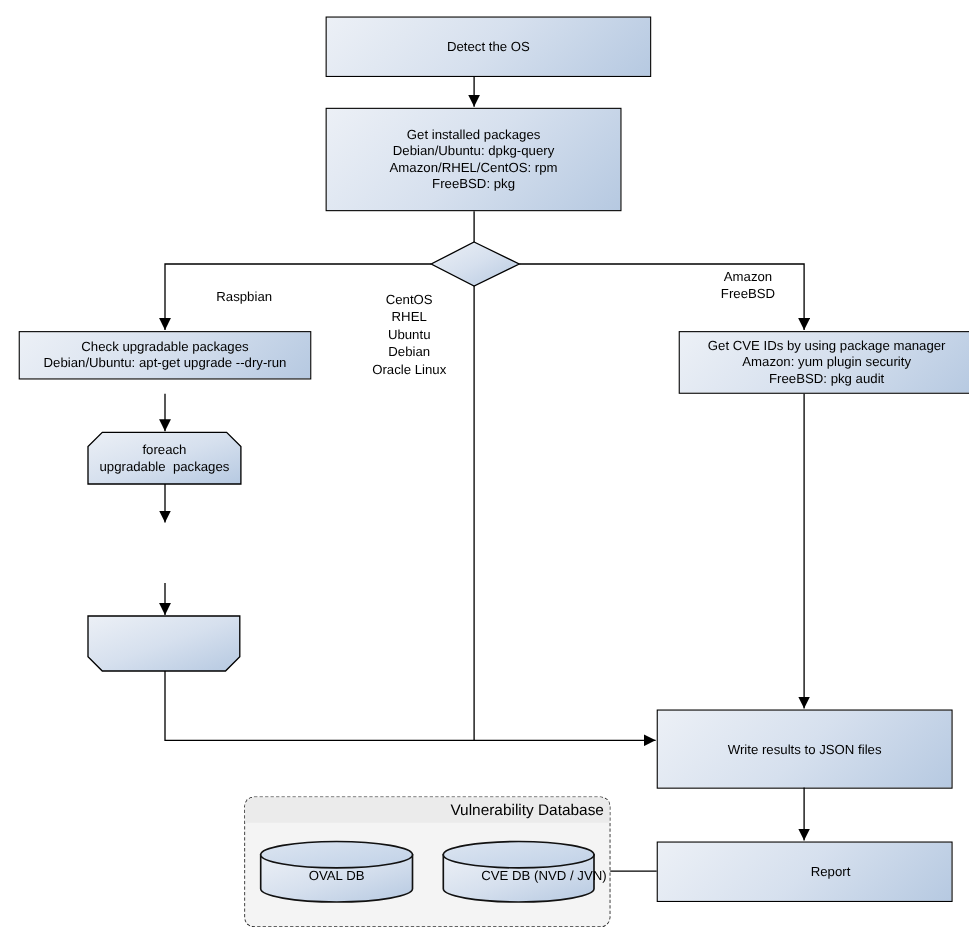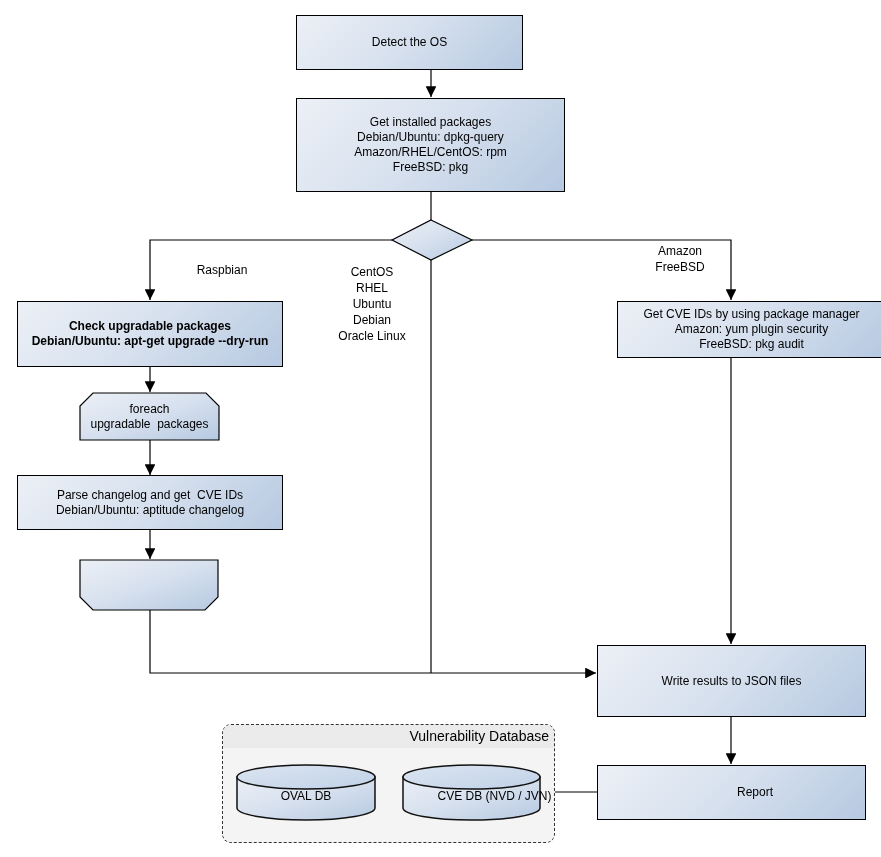--- a/index.html
+++ b/index.html
@@ -73,32 +73,30 @@
       <path d="M540,792 H597"></path>
     </g>
 
     <polygon points="431,220 472,240 431,260 392,240" fill="url(#gshape)" stroke="#000" stroke-width="1.2"></polygon>
 
     <polygon points="93,393 206,393 219,406 219,440 80,440 80,406" fill="url(#gshape)" stroke="#000" stroke-width="1.2"></polygon>
 
     <polygon points="80,560 218,560 218,597 205,610 93,610 80,597" fill="url(#gshape)" stroke="#000" stroke-width="1.2"></polygon>
   </svg>
 
-  <div class="node" style="left:296px;top:15px;width:227px;height:55px;">Detect the OS</div>
+  <div class="node" style="left:296px;top:15px;width:296px;height:55px;">Detect the OS</div>
 
   <div class="node" style="left:296px;top:98px;width:269px;height:94px;">Get installed packages
 Debian/Ubuntu: dpkg-query
 Amazon/RHEL/CentOS: rpm
 FreeBSD: pkg</div>
 
-  <div class="node" style="left:17px;top:301px;width:266px;height:66px;font-weight:bold;">Check upgradable packages
+  <div class="node" style="left:17px;top:301px;width:266px;height:44px;">Check upgradable packages
 Debian/Ubuntu: apt-get upgrade --dry-run</div>
 
-  <div class="node" style="left:17px;top:475px;width:266px;height:55px;">Parse changelog and get  CVE IDs
-Debian/Ubuntu: aptitude changelog</div>
 
   <div class="node" style="left:597px;top:301px;width:269px;height:57px;margin-left:20px;">Get CVE IDs by using package manager
 Amazon: yum plugin security
 FreeBSD: pkg audit</div>
 
   <div class="node" style="left:597px;top:645px;width:269px;height:72px;">Write results to JSON files</div>
 
   <div class="node" style="left:597px;top:765px;width:269px;height:55px;padding-left:47px;">Report</div>
 
   <div class="shape-label" style="left:80px;top:393px;width:139px;height:47px;border-radius:10px;">foreach

